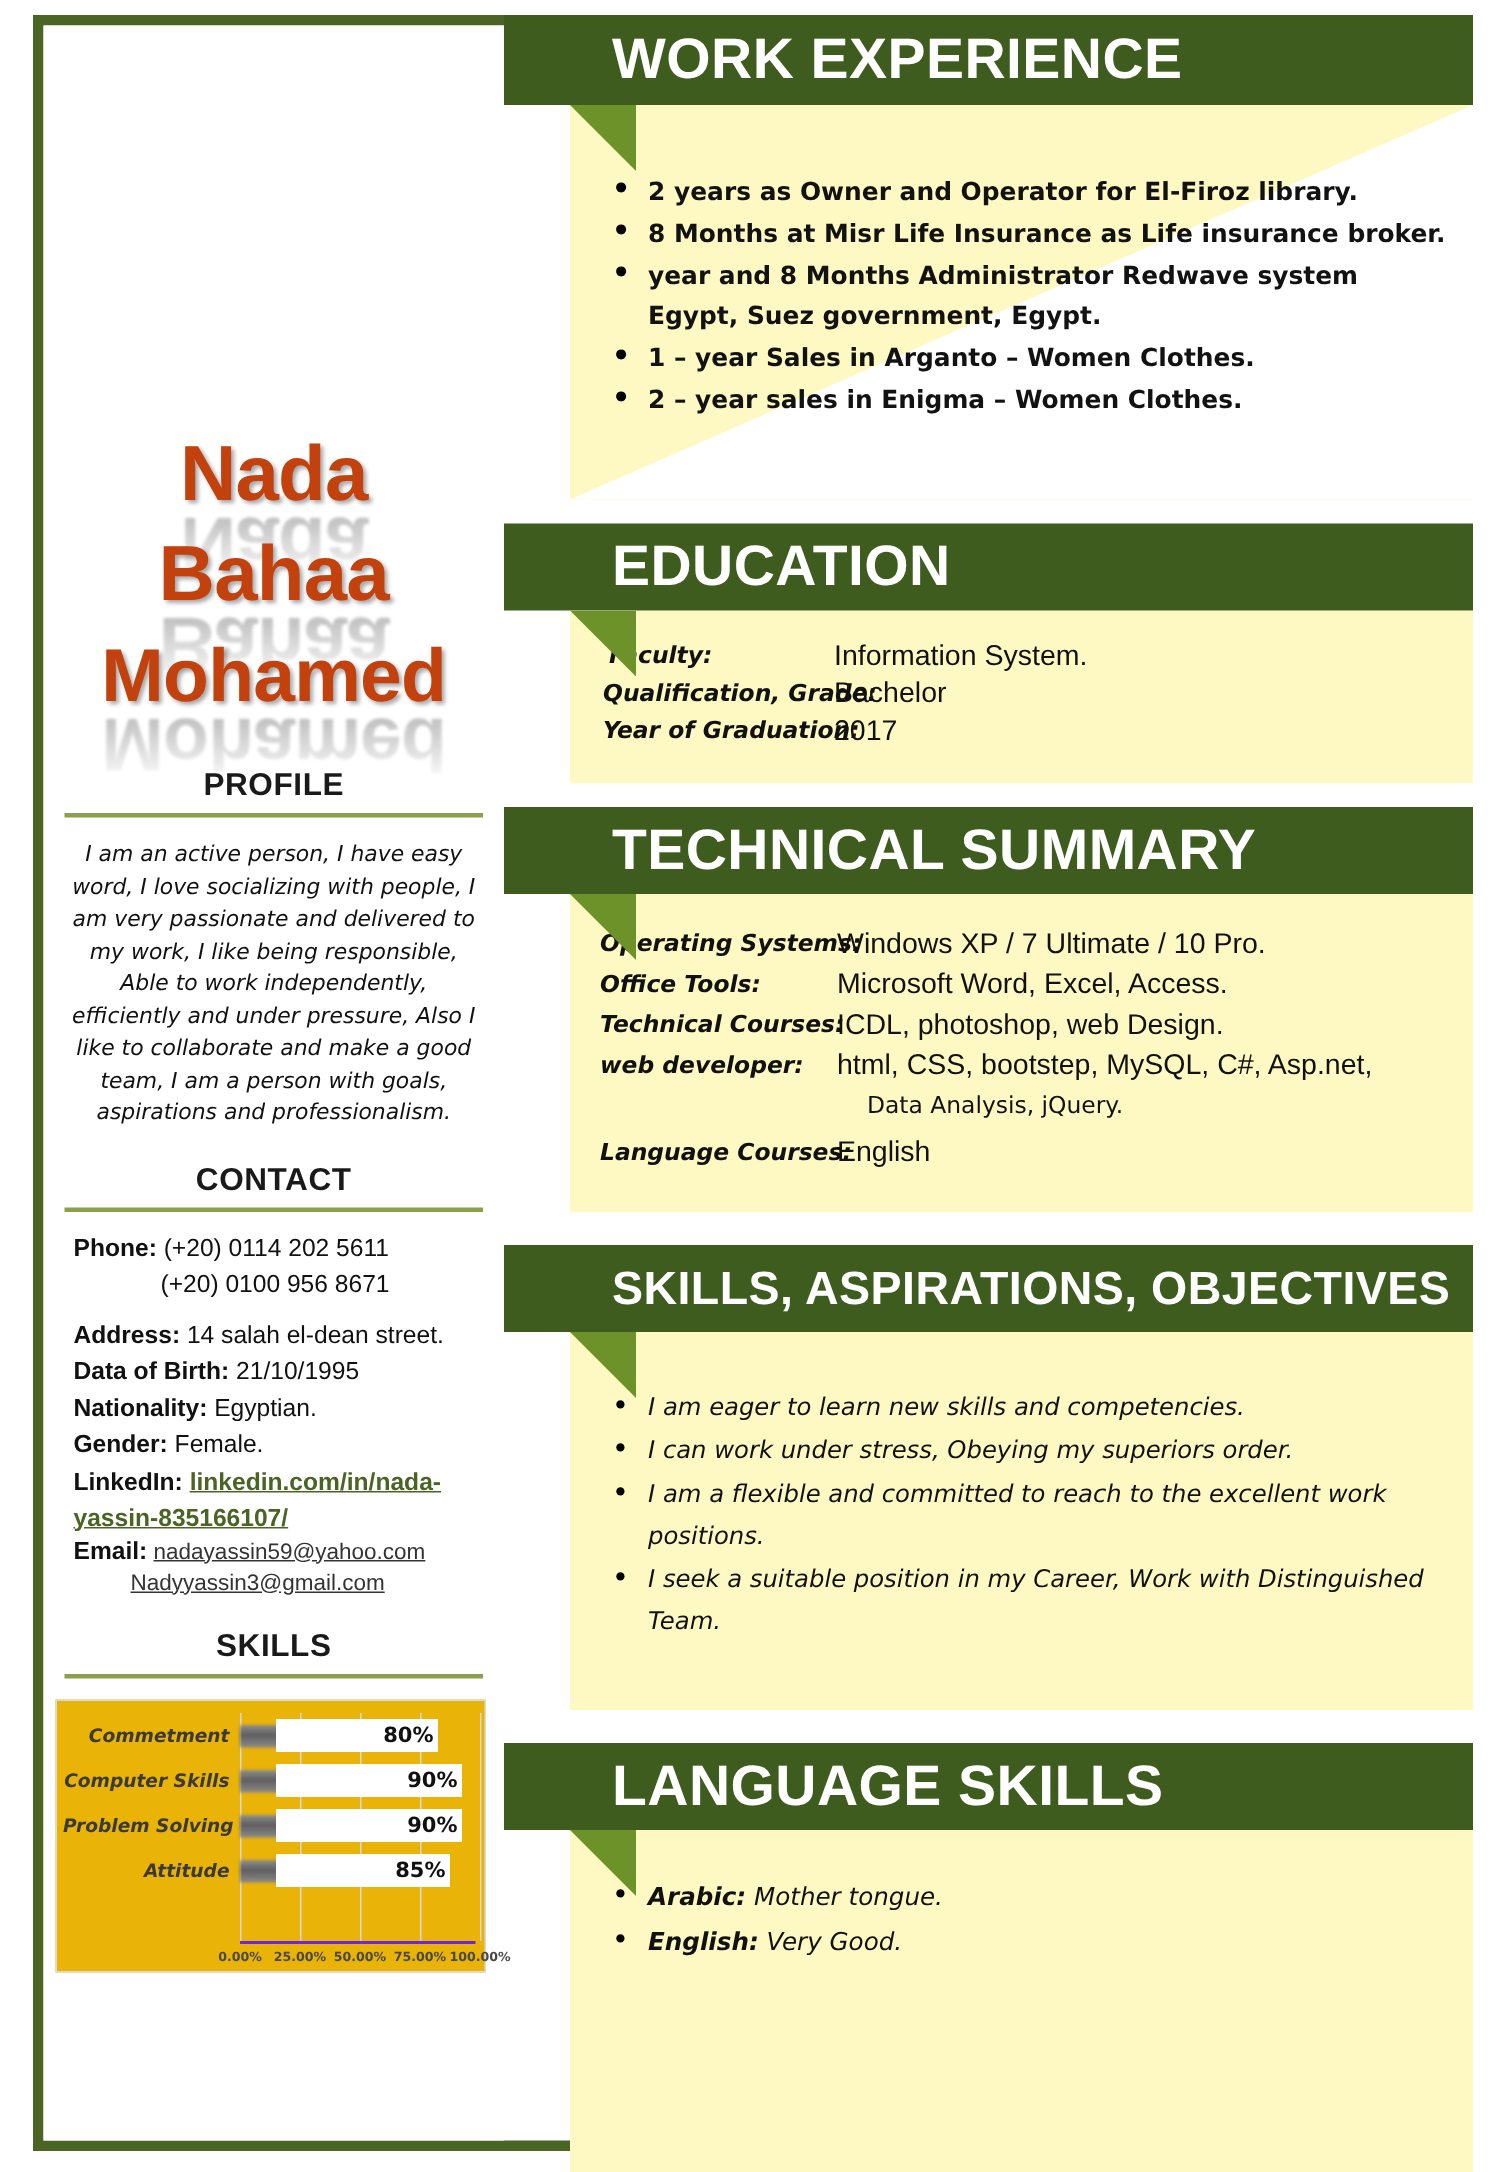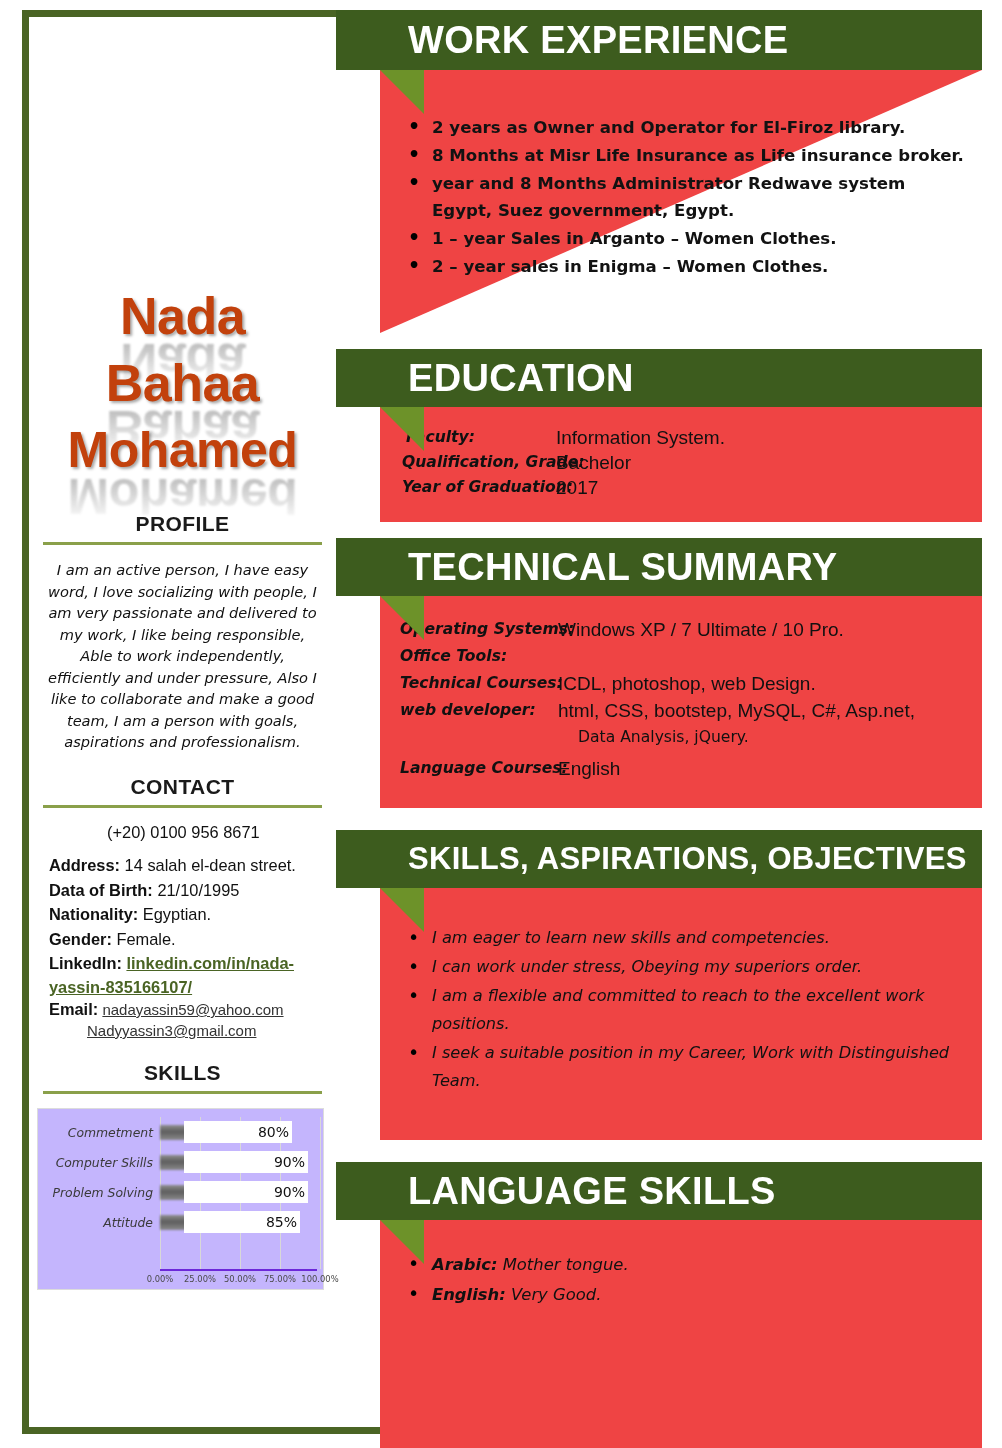--- a/index.html
+++ b/index.html
@@ -120,24 +120,25 @@
     text-decoration: underline;
     font-weight: normal;
   }
   .mail-indent { padding-left: 38px; }
 
   
   .skills-head { margin-top: 20px; }
   .chart-box {
     margin: 14px 12px 0 8px;
     border: 1px solid #dcdcdc;
-    background: #c4b5fd;
+    background: #eab308;
     padding: 8px 6px 4px 4px;
     position: relative;
     height: 182px;
+    font-weight: bold;
   }
   .chart-plot {
     position: relative;
     height: 152px;
   }
   .gridline {
     position: absolute;
     top: 0; bottom: 0;
     width: 1px;
     background: #d8d8d8;
@@ -228,21 +229,21 @@
     font-size: 38px;
     font-weight: bold;
     letter-spacing: 0.3px;
     padding-left: 72px;
     white-space: nowrap;
   }
   .bar-title.sm { font-size: 31px; }
 
   .body {
     position: relative;
-    background: #ef4444;
+    background: #fef9c3;
     margin-left: 44px;
     overflow: hidden;
   }
   .fold {
     position: absolute;
     left: 0;
     top: 0;
     width: 44px;
     height: 44px;
     background: #6d9229;
@@ -378,20 +379,24 @@
     </div>
 
     <div class="side-head">PROFILE</div>
     <div class="side-rule"></div>
     <div class="profile-text">I am an active person, I have easy word, I love socializing with people, I am very passionate and delivered to my work, I like being responsible, Able to work independently, efficiently and under pressure, Also I like to collaborate and make a good team, I am a person with goals, aspirations and professionalism.</div>
 
     <div class="side-head">CONTACT</div>
     <div class="side-rule"></div>
 
     <div class="contact">
+      <div class="row">
+        <b>Phone:</b>
+        <span>(+20) 0114 202 5611</span>
+      </div>
       <div class="row indent">
         <span>(+20) 0100 956 8671</span>
       </div>
       <div class="gap"></div>
       <div class="row">
         <b>Address:</b>
         <span>14 salah el-dean street.</span>
       </div>
       <div class="row">
         <b>Data of Birth:</b>
@@ -517,20 +522,21 @@
         <span class="bar-title">TECHNICAL SUMMARY</span>
       </div>
       <div class="body ts-body">
         <div class="fold"></div>
         <div class="kv">
           <span class="k">Operating Systems:</span>
           <span class="v">Windows XP / 7 Ultimate / 10 Pro.</span>
         </div>
         <div class="kv">
           <span class="k">Office Tools:</span>
+          <span class="v">Microsoft Word, Excel, Access.</span>
         </div>
         <div class="kv">
           <span class="k">Technical Courses:</span>
           <span class="v">ICDL, photoshop, web Design.</span>
         </div>
         <div class="kv">
           <span class="k">web developer:</span>
           <span class="v">html, CSS, bootstep, MySQL, C#, Asp.net,</span>
         </div>
         <div class="ts-cont">Data Analysis, jQuery.</div>

